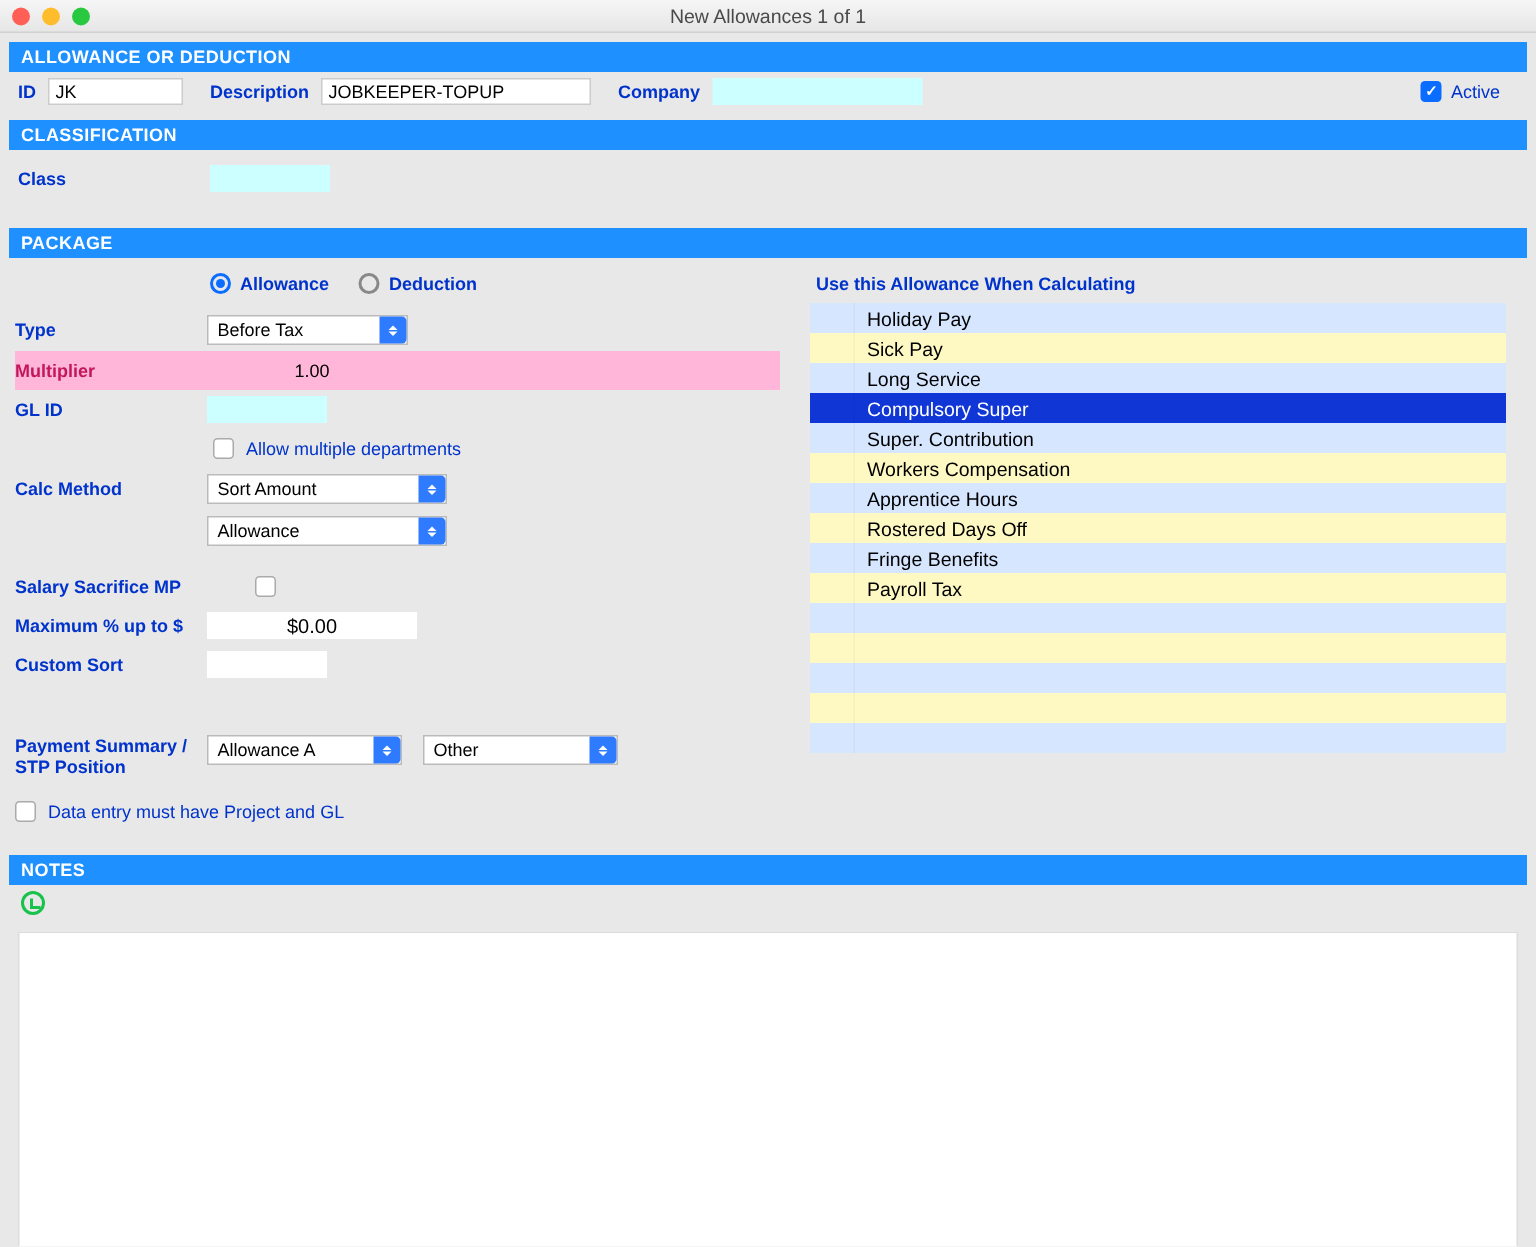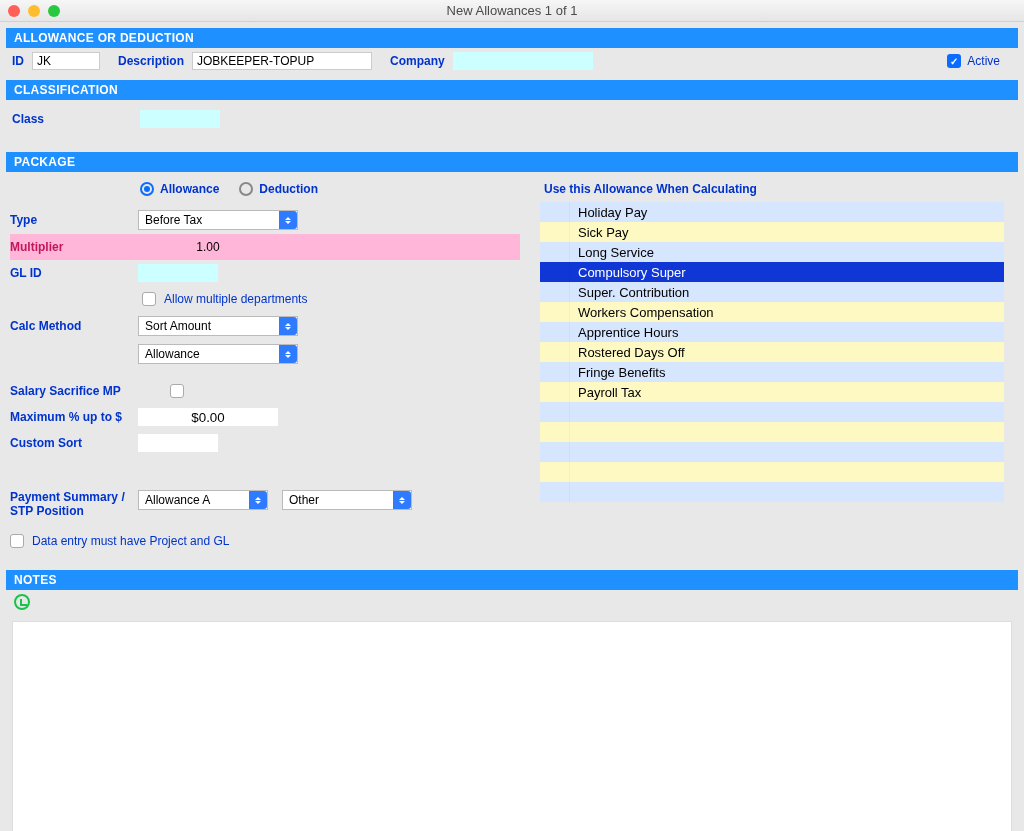--- a/index.html
+++ b/index.html
@@ -138,21 +138,21 @@
     <div class="tl green"></div>
   </div>
   <div class="title-text">New Allowances  1  of  1</div>
 </div>
 
 <div class="content">
 
   <div class="section-header">ALLOWANCE OR DEDUCTION</div>
   <div class="row">
     <span class="lbl">ID</span>
-    <input class="field-input" style="width: 68px;" value="JK">
+    <input class="field-input" style="width: 90px;" value="JK">
     <span class="lbl" style="margin-left:10px">Description</span>
     <input class="field-input" style="width: 180px;" value="JOBKEEPER-TOPUP">
     <span class="lbl" style="margin-left:10px">Company</span>
     <input class="field-input aqua" style="width: 140px;" value="">
     <div class="active-chk-wrap">
       <span class="chkbox">✓</span>
       <span class="lbl" style="font-weight:normal; color:#0033cc">Active</span>
     </div>
   </div>
 
@@ -168,21 +168,21 @@
     <div class="pkg-left">
       <div class="radio-row">
         <span class="radio sel"></span>
         <span class="radio-lbl" style="margin-left:-14px">Allowance</span>
         <span class="radio"></span>
         <span class="radio-lbl" style="margin-left:-14px">Deduction</span>
       </div>
 
       <div class="form-row">
         <span class="lbl">Type</span>
-        <div class="select" style="width:160px">
+        <div class="select" style="width:134px">
           <span>Before Tax</span>
           <span class="sel-btn"></span>
         </div>
       </div>
 
       <div class="form-row pink-row">
         <span class="lbl multiplier-lbl">Multiplier</span>
         <input class="num-field" value="1.00" style="">
       </div>
 

